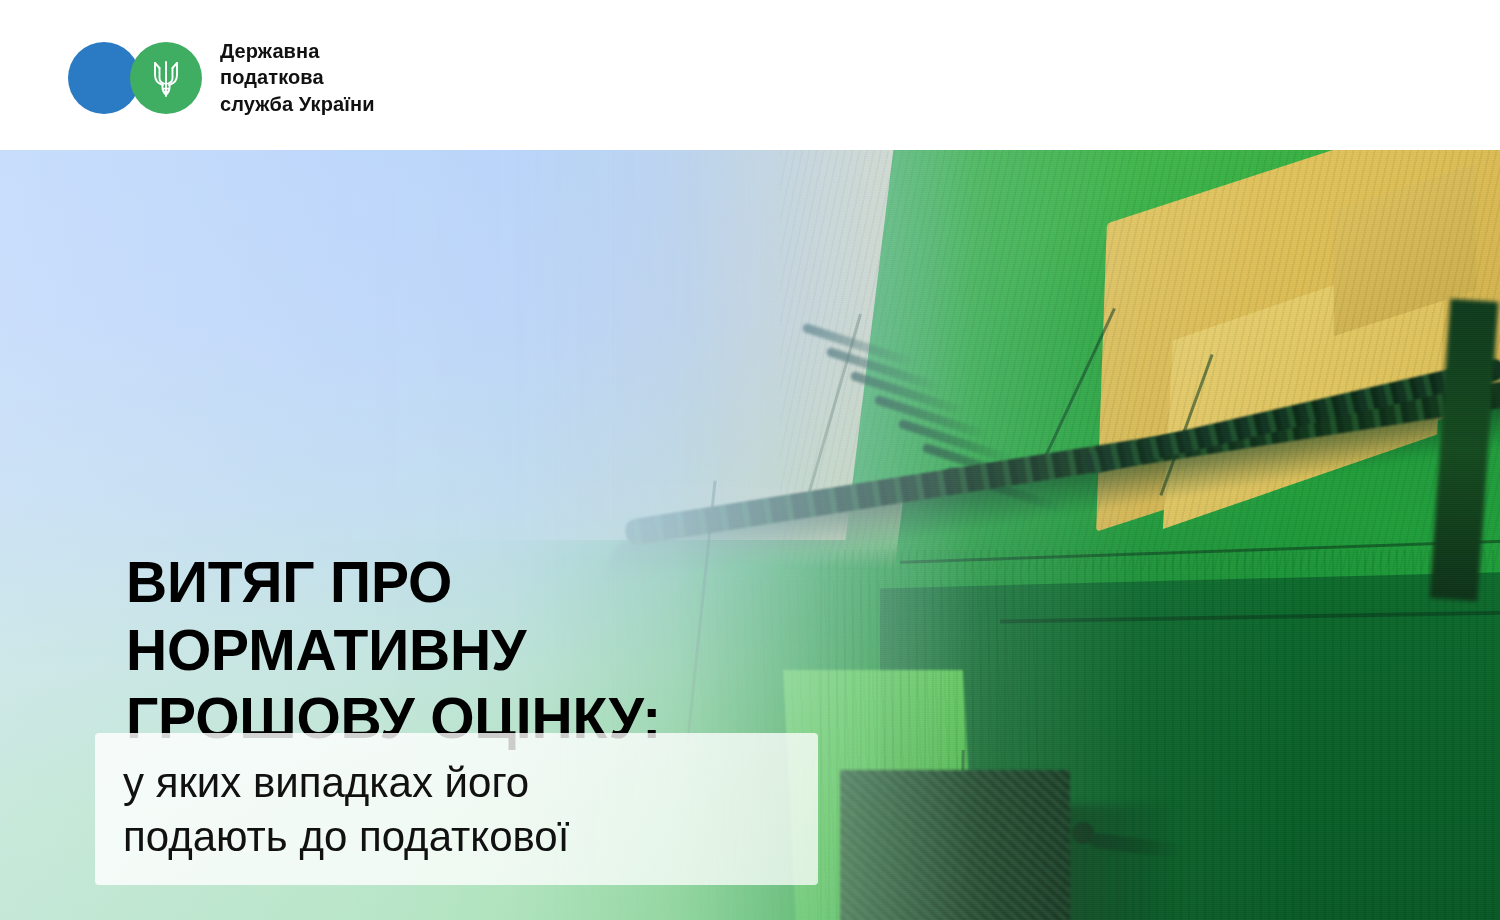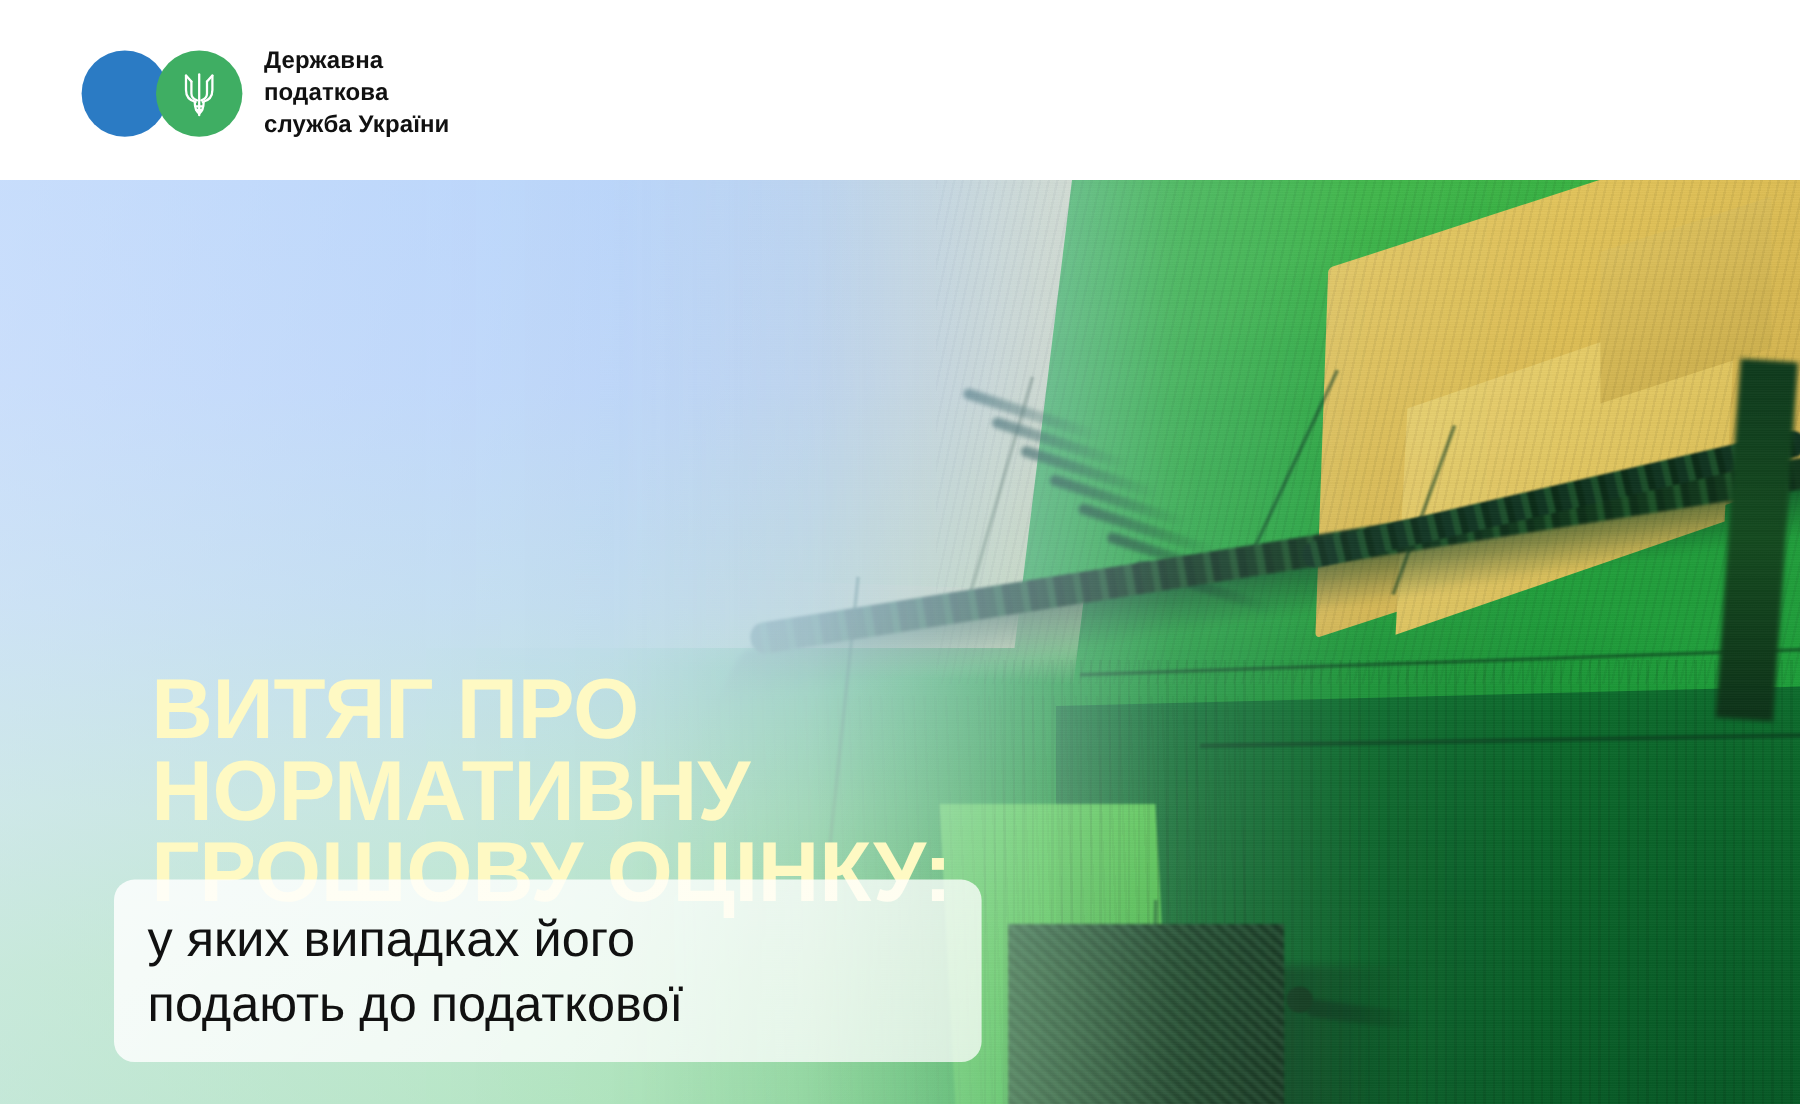--- a/index.html
+++ b/index.html
@@ -400,38 +400,38 @@
       rgba(255,255,255,0) 100%);
     pointer-events: none;
   }
 
   
   .headline {
     position: absolute;
     left: 126px;
     top: 360px;
     z-index: 20;
-    font-size: 71px;
+    font-size: 57px;
     font-weight: 700;
     line-height: 68px;
     letter-spacing: -0.2px;
-    color: #fef9c3;
+    color: #000000;
     text-transform: uppercase;
     white-space: pre-line;
     max-width: 700px;
   }
 
   .subtitle-box {
     position: absolute;
     left: 95px;
     top: 583px;
     width: 723px;
     height: 152px;
     z-index: 20;
-    border-radius: 17px;
+    border-radius: 4px;
     background: linear-gradient(135deg,
       rgba(255,255,255,.84) 0%,
       rgba(255,255,255,.80) 50%,
       rgba(255,255,255,.74) 100%);
     box-sizing: border-box;
     padding: 23px 28px 0 28px;
   }
   .subtitle-text {
     font-size: 42px;
     font-weight: 400;

